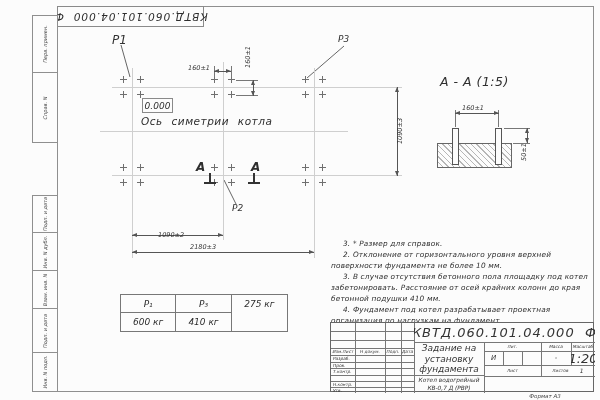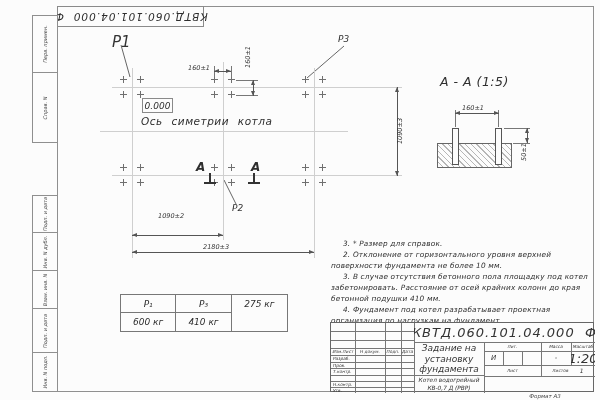--- a/index.html
+++ b/index.html
@@ -117,21 +117,21 @@
       <i class="bolt bl"></i>
       <i class="bolt br"></i>
     </div>
   <div class="cluster" style="left:302px;top:164px">
       <i class="bolt tl"></i>
       <i class="bolt tr"></i>
       <i class="bolt bl"></i>
       <i class="bolt br"></i>
     </div>
 
-  <div class="dim" style="left:112px;top:33px;font-size:15px">P1</div>
+  <div class="dim" style="left:112px;top:33px;font-size:12px">P1</div>
   <div class="dim" style="left:338px;top:34px;font-size:9px">P3</div>
   <div class="dim" style="left:232px;top:203px;font-size:9px">P2</div>
 
   <div class="vl" style="left:214px;top:66px;height:11px"></div>
   <div class="vl" style="left:231px;top:66px;height:11px"></div>
   <div class="dimh" style="left:214px;top:71px;width:17px"></div>
   <div class="dim" style="left:188px;top:64px">160±1</div>
 
   <div class="hl" style="left:236px;top:80px;width:22px"></div>
   <div class="hl" style="left:236px;top:95px;width:22px"></div>
@@ -139,23 +139,23 @@
   <div class="rotwrap" style="left:233px;top:52px;width:30px;height:10px">
       <span>160±1</span>
     </div>
 
   <div class="dimv" style="left:397px;top:87px;height:89px"></div>
   <div class="rotwrap" style="left:381px;top:126px;width:38px;height:10px">
       <span>1090±3</span>
     </div>
 
   <div class="dimh" style="left:132px;top:235px;width:91px"></div>
-  <div class="dim" style="left:158px;top:212px">1090±2</div>
+  <div class="dim" style="left:158px;top:231px">1090±2</div>
   <div class="dimh" style="left:132px;top:252px;width:182px"></div>
-  <div class="dim" style="left:203px;top:243px">2180±3</div>
+  <div class="dim" style="left:190px;top:243px">2180±3</div>
 
   <div class="box" style="left:142px;top:98px;width:31px;height:15px;display:flex;align-items:center;justify-content:center">
     <span class="it" style="font-size:9px">0.000</span>
   </div>
   <div class="abs it" style="left:141px;top:115px;font-size:10.5px;letter-spacing:.5px;word-spacing:5px;white-space:nowrap">Ось симетрии котла</div>
 
   <div class="abs it" style="left:196px;top:160px;font-size:12px;font-weight:bold">А</div>
   <div class="abs it" style="left:251px;top:160px;font-size:12px;font-weight:bold">А</div>
   <div class="abs" style="left:204px;top:182px;width:12px;height:2px;background:#333"></div>
   <div class="abs" style="left:209px;top:173px;width:2px;height:11px;background:#333"></div>

